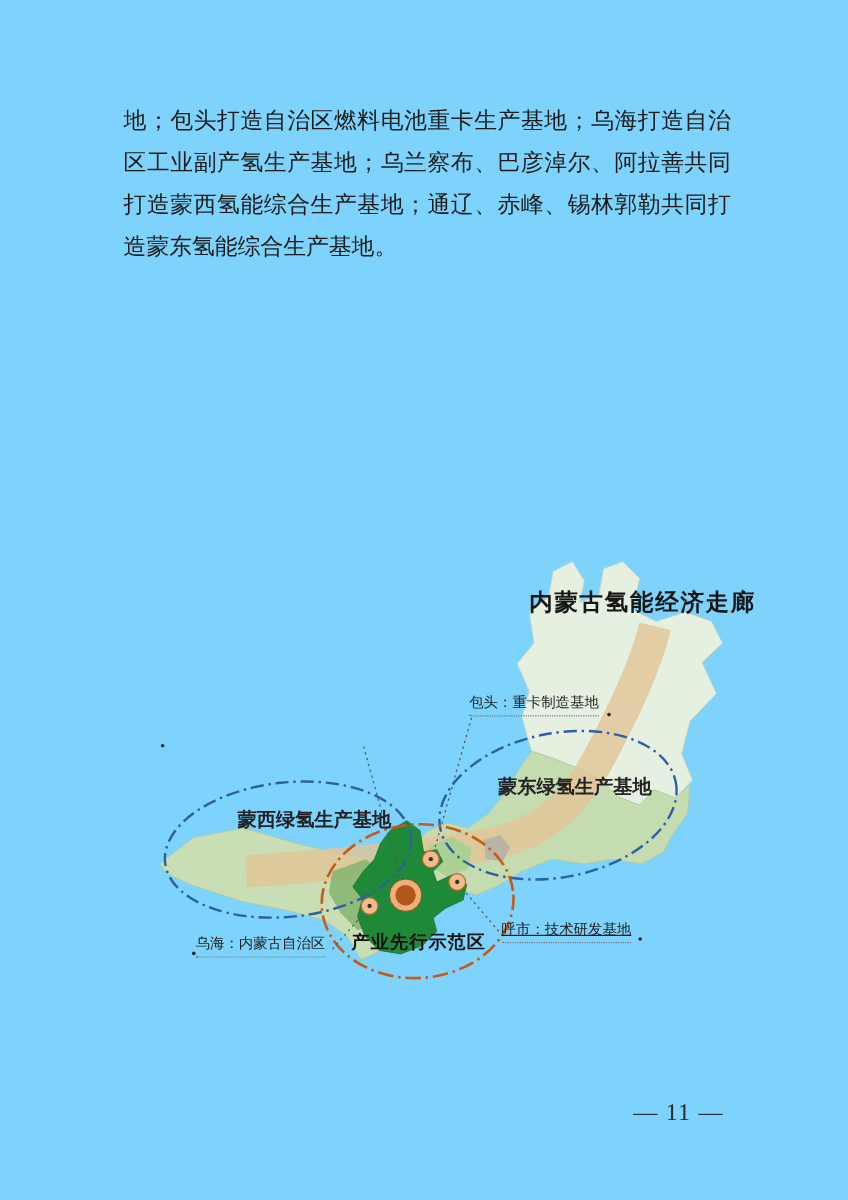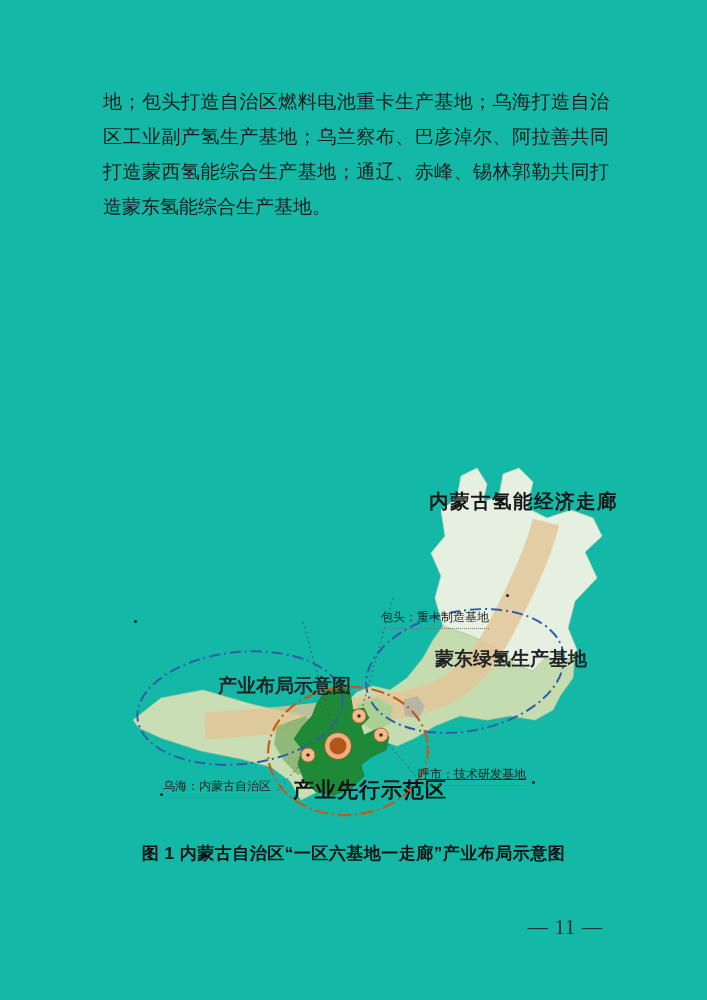--- a/index.html
+++ b/index.html
@@ -1,31 +1,31 @@
 <!DOCTYPE html>
 <html><head>
 <meta charset="utf-8">
 <style>
   html,body{margin:0;padding:0;background:#ffffff;}
-  .page{position:relative;width:707px;height:1000px;background:#14b8a6;overflow:hidden;
+  .page{position:relative;width:707px;height:1000px;background:#7dd3fc;overflow:hidden;
         font-family:"Liberation Serif","DejaVu Serif",serif;color:#1a1a1a;}
   .bodytext{position:absolute;left:103px;top:84px;width:506px;
             font-size:19px;line-height:35px;text-align:justify;text-justify:inter-ideograph;
             word-break:break-all;}
   .bodytext p{margin:0;padding:0;}
   .para-indent{text-indent:2em;}
   .hei{font-family:"Liberation Sans","DejaVu Sans",sans-serif;font-weight:700;}
   .map-figure{position:absolute;left:105px;top:458px;width:530px;height:368px;}
   .map-figure svg{position:absolute;left:0;top:0;}
   .maplabel{position:absolute;font-family:"Liberation Sans","DejaVu Sans",sans-serif;
             color:#1c1c1c;white-space:nowrap;}
   .lbl-s{font-size:12px;font-weight:500;}
   .lbl-u{border-bottom:1px dotted #777;padding-bottom:2px;}
-  .lbl-m{font-size:19px;font-weight:600;color:#222;margin-left:20px;}
-  .lbl-big{font-size:21px;font-weight:700;color:#111;letter-spacing:1px;}
+  .lbl-m{font-size:16px;font-weight:600;color:#222;}
+  .lbl-big{font-size:15px;font-weight:700;color:#111;letter-spacing:1px;}
   .map-title{font-size:19.5px;font-weight:700;letter-spacing:1.5px;color:#161616;}
   .leader-dot{position:absolute;width:3px;height:3px;border-radius:50%;background:#222;}
   .caption{position:absolute;left:0;top:842px;width:707px;text-align:center;
            font-family:"Liberation Sans","DejaVu Sans",sans-serif;
            font-size:17px;font-weight:700;color:#111;letter-spacing:0.5px;}
   .pagenum{position:absolute;top:916px;right:104px;font-size:20px;color:#2a2a2a;
            font-family:"Liberation Serif","DejaVu Serif",serif;letter-spacing:1px;}
 </style>
 </head>
 <body>
@@ -71,31 +71,30 @@
         <circle cx="233" cy="288" r="8.5" fill="#b2571c"></circle>
         <circle cx="254" cy="258" r="7" fill="#f5ba8a" stroke="#b06a30" stroke-width="1"></circle>
         <circle cx="254" cy="258" r="1.8" fill="#333"></circle>
         <circle cx="276" cy="277" r="7" fill="#f5ba8a" stroke="#b06a30" stroke-width="1"></circle>
         <circle cx="276" cy="277" r="1.8" fill="#333"></circle>
         <circle cx="203" cy="297" r="7" fill="#f5ba8a" stroke="#b06a30" stroke-width="1"></circle>
         <circle cx="203" cy="297" r="1.8" fill="#333"></circle>
       </g>
     </svg>
 
-    <div class="maplabel map-title" style="left:324px;top:30px;">内蒙古氢能经济走廊</div>
-    <div class="maplabel lbl-s lbl-u" style="left:276px;top:119px;margin-top:32px;">包头：重卡制造基地</div>
+    <div class="maplabel map-title" style="left:336px;top:30px;">内蒙古氢能经济走廊</div>
+    <div class="maplabel lbl-s lbl-u" style="left:286px;top:119px;">包头：重卡制造基地</div>
     <div class="maplabel lbl-m" style="left:310px;top:188px;">蒙东绿氢生产基地</div>
-    <div class="maplabel lbl-m" style="left:93px;top:215px;">产业布局示意图</div>
+    <div class="maplabel lbl-m" style="left:93px;top:215px;">蒙西绿氢生产基地</div>
     <div class="maplabel lbl-s lbl-u" style="left:58px;top:320px;">乌海：内蒙古自治区</div>
     <div class="maplabel lbl-big" style="left:188px;top:318px;">产业先行示范区</div>
     <div class="maplabel lbl-s lbl-u" style="left:313px;top:308px;text-decoration:underline;">呼市：技术研发基地</div>
 
     <i class="leader-dot" style="left:401px;top:136px;"></i>
     <i class="leader-dot" style="left:29px;top:162px;"></i>
     <i class="leader-dot" style="left:55px;top:335px;"></i>
     <i class="leader-dot" style="left:427px;top:323px;"></i>
   </div>
 
-  <div class="caption"><span>图 1 内蒙古自治区“一区六基地一走廊”产业布局示意图</span></div>
 
   <div class="pagenum">— 11 —</div>
 
 </div>
 
 </body></html>

